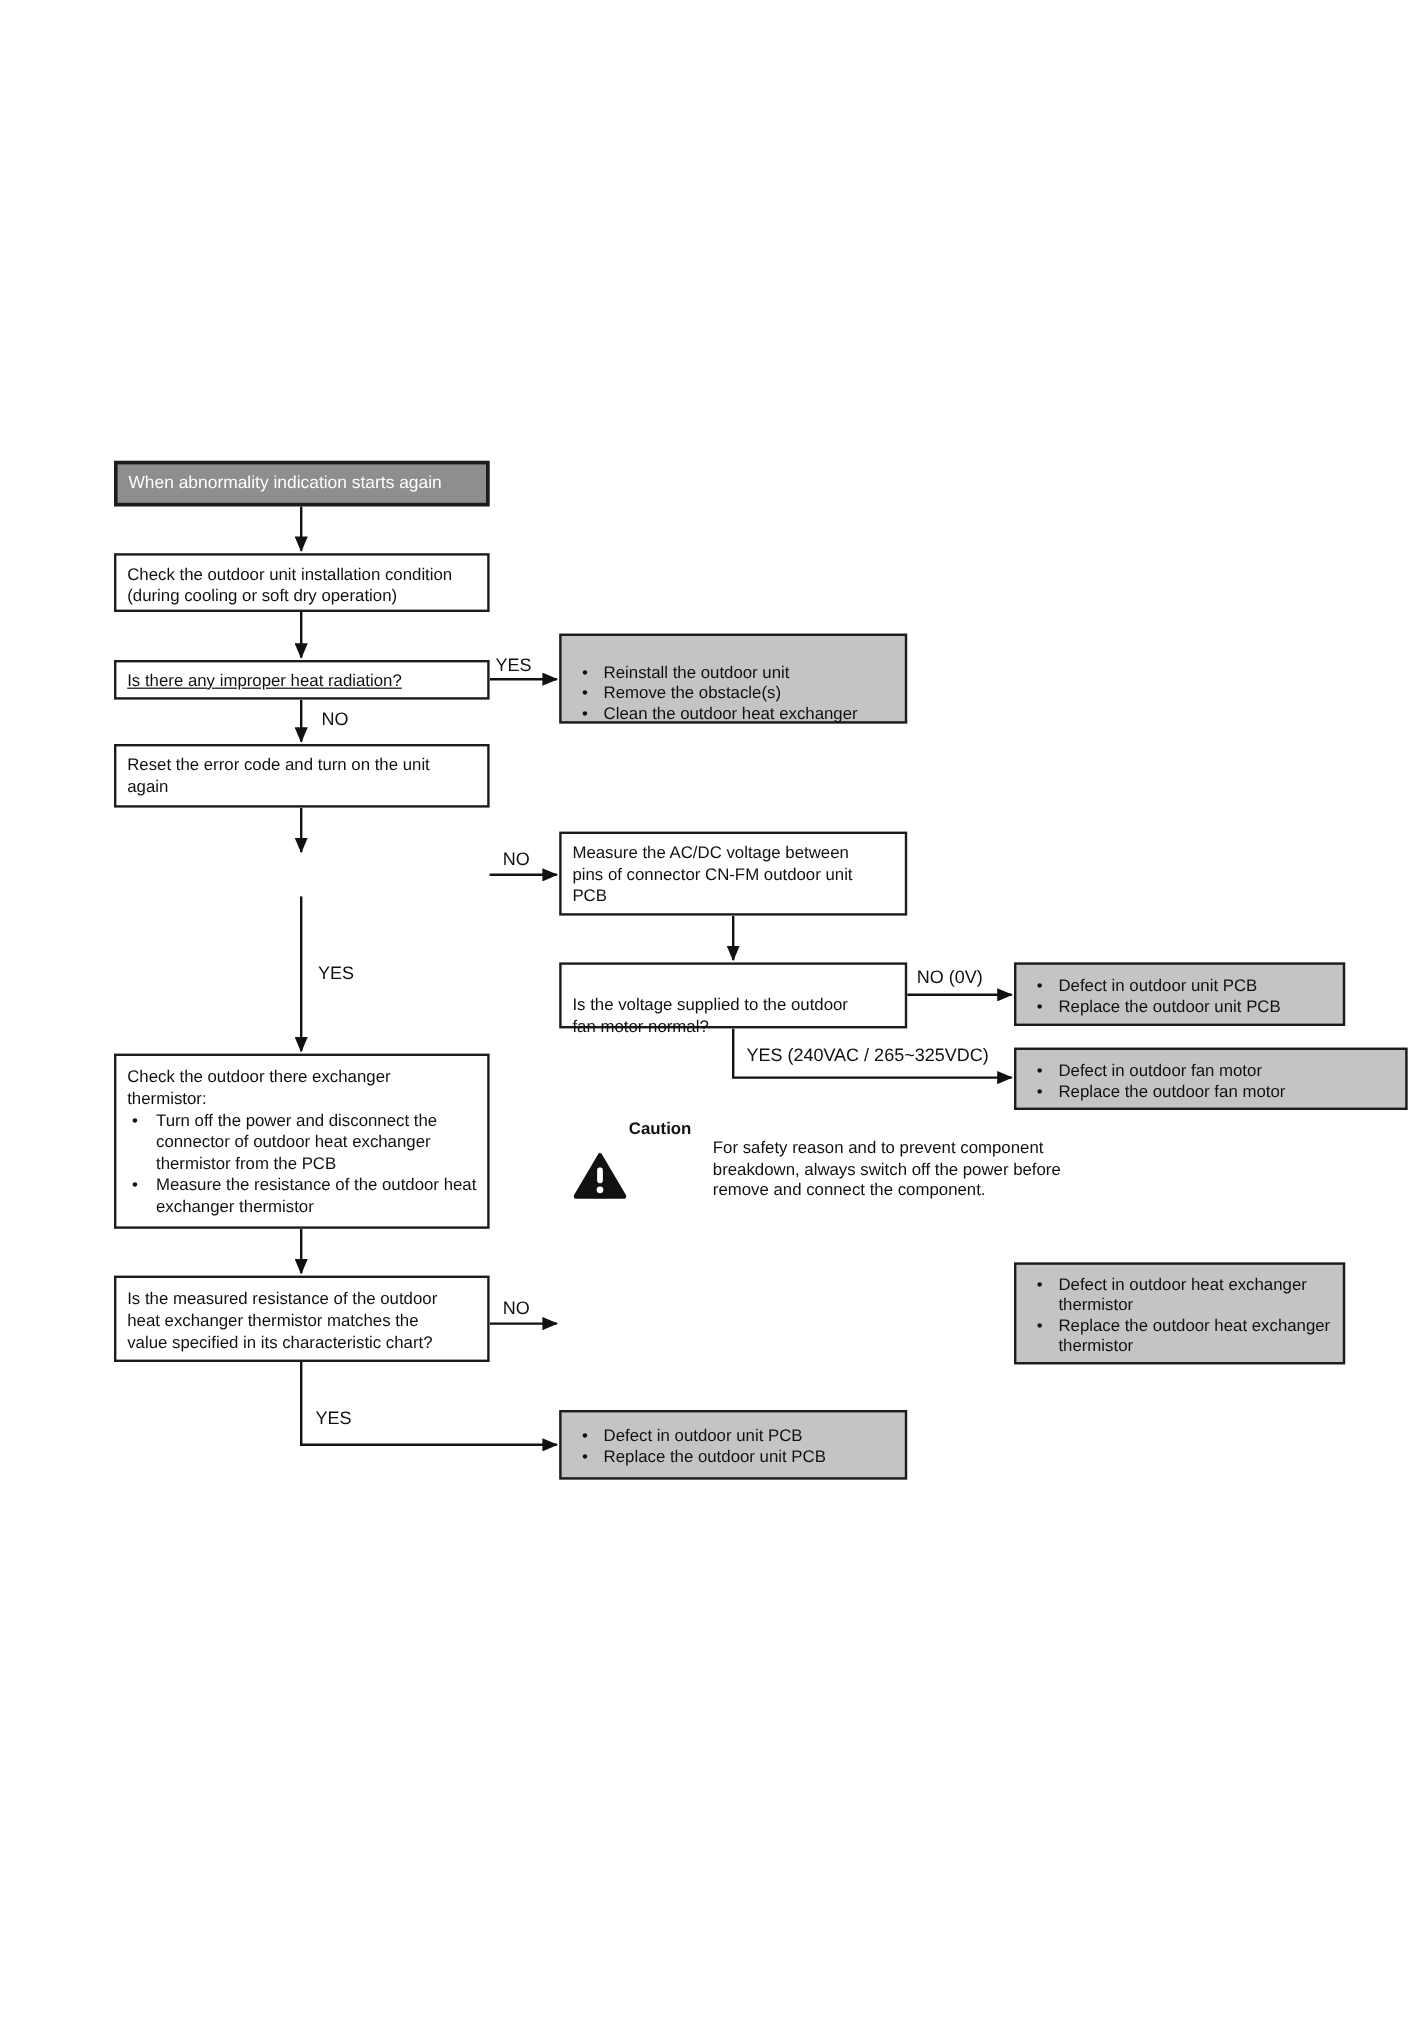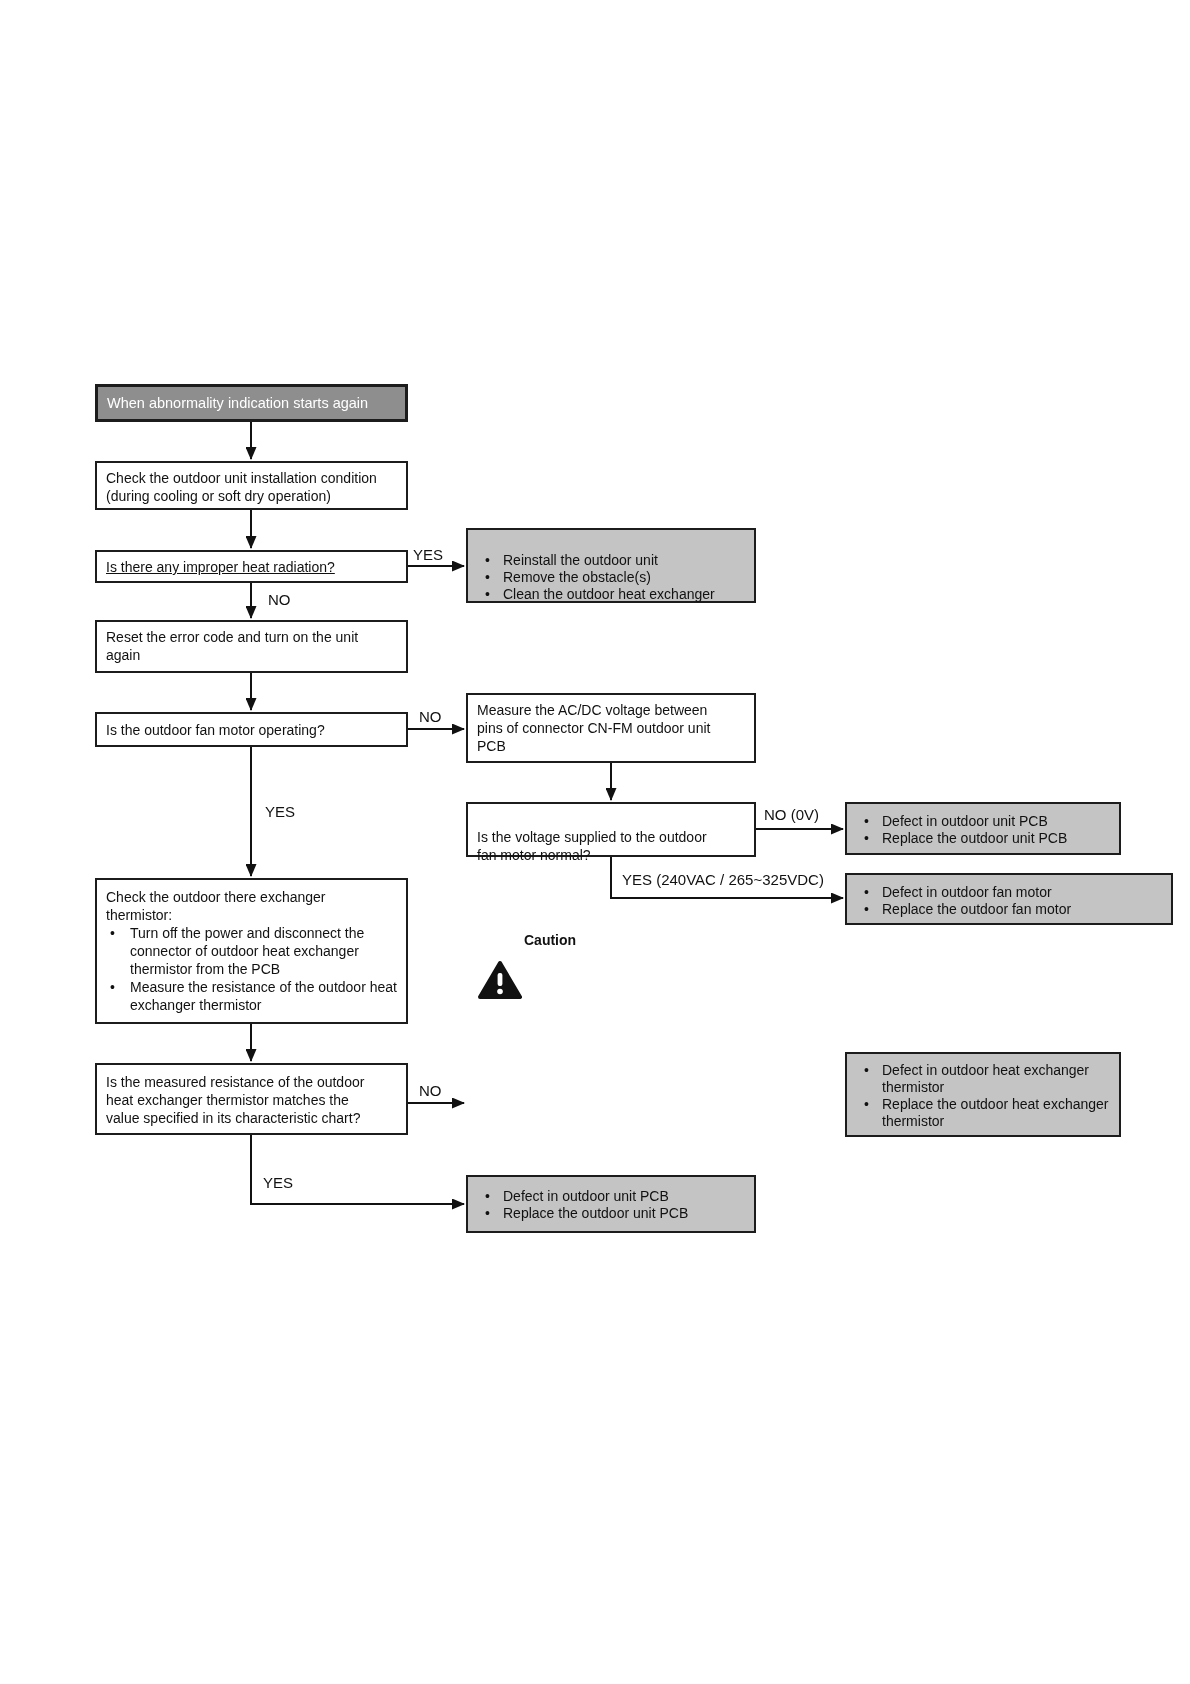--- a/index.html
+++ b/index.html
@@ -97,23 +97,20 @@
     <div class="li">
         <span class="txt">Clean the outdoor heat exchanger</span>
       </div>
   </div>
 
   <div class="node" id="n-reset">
     <div class="ln">Reset the error code and turn on the unit</div>
     <div class="ln">again</div>
   </div>
 
-  <div class="node" id="n-fan-q">
-    <span>Is the outdoor fan motor operating?</span>
-  </div>
 
   <div class="node" id="n-measure">
     <div class="ln">Measure the AC/DC voltage between</div>
     <div class="ln">pins of connector CN-FM outdoor unit</div>
     <div class="ln">PCB</div>
   </div>
 
   <div class="node" id="n-volt-q">
     <div class="ln">Is the voltage supplied to the outdoor</div>
     <div class="ln">fan motor normal?</div>
@@ -180,14 +177,19 @@
   <div class="elabel" id="l-volt-yes">YES (240VAC / 265~325VDC)</div>
   <div class="elabel" id="l-resist-no">NO</div>
   <div class="elabel" id="l-resist-yes">YES</div>
 
   <svg class="cicon" width="44" height="40" viewBox="0 0 44 40">
     <polygon points="22,3 42,37 2,37" fill="#111" stroke="#111" stroke-width="4" stroke-linejoin="round"></polygon>
     <rect x="19.6" y="13" width="4.8" height="13" rx="2" fill="#fff"></rect>
     <circle cx="22" cy="31.5" r="2.8" fill="#fff"></circle>
   </svg>
   <div class="clabel">Caution</div>
+  <div class="ctext">
+    <div class="ln">For safety reason and to prevent component</div>
+    <div class="ln">breakdown, always switch off the power before</div>
+    <div class="ln">remove and connect the component.</div>
+  </div>
 
 </div>
 
 </body></html>

